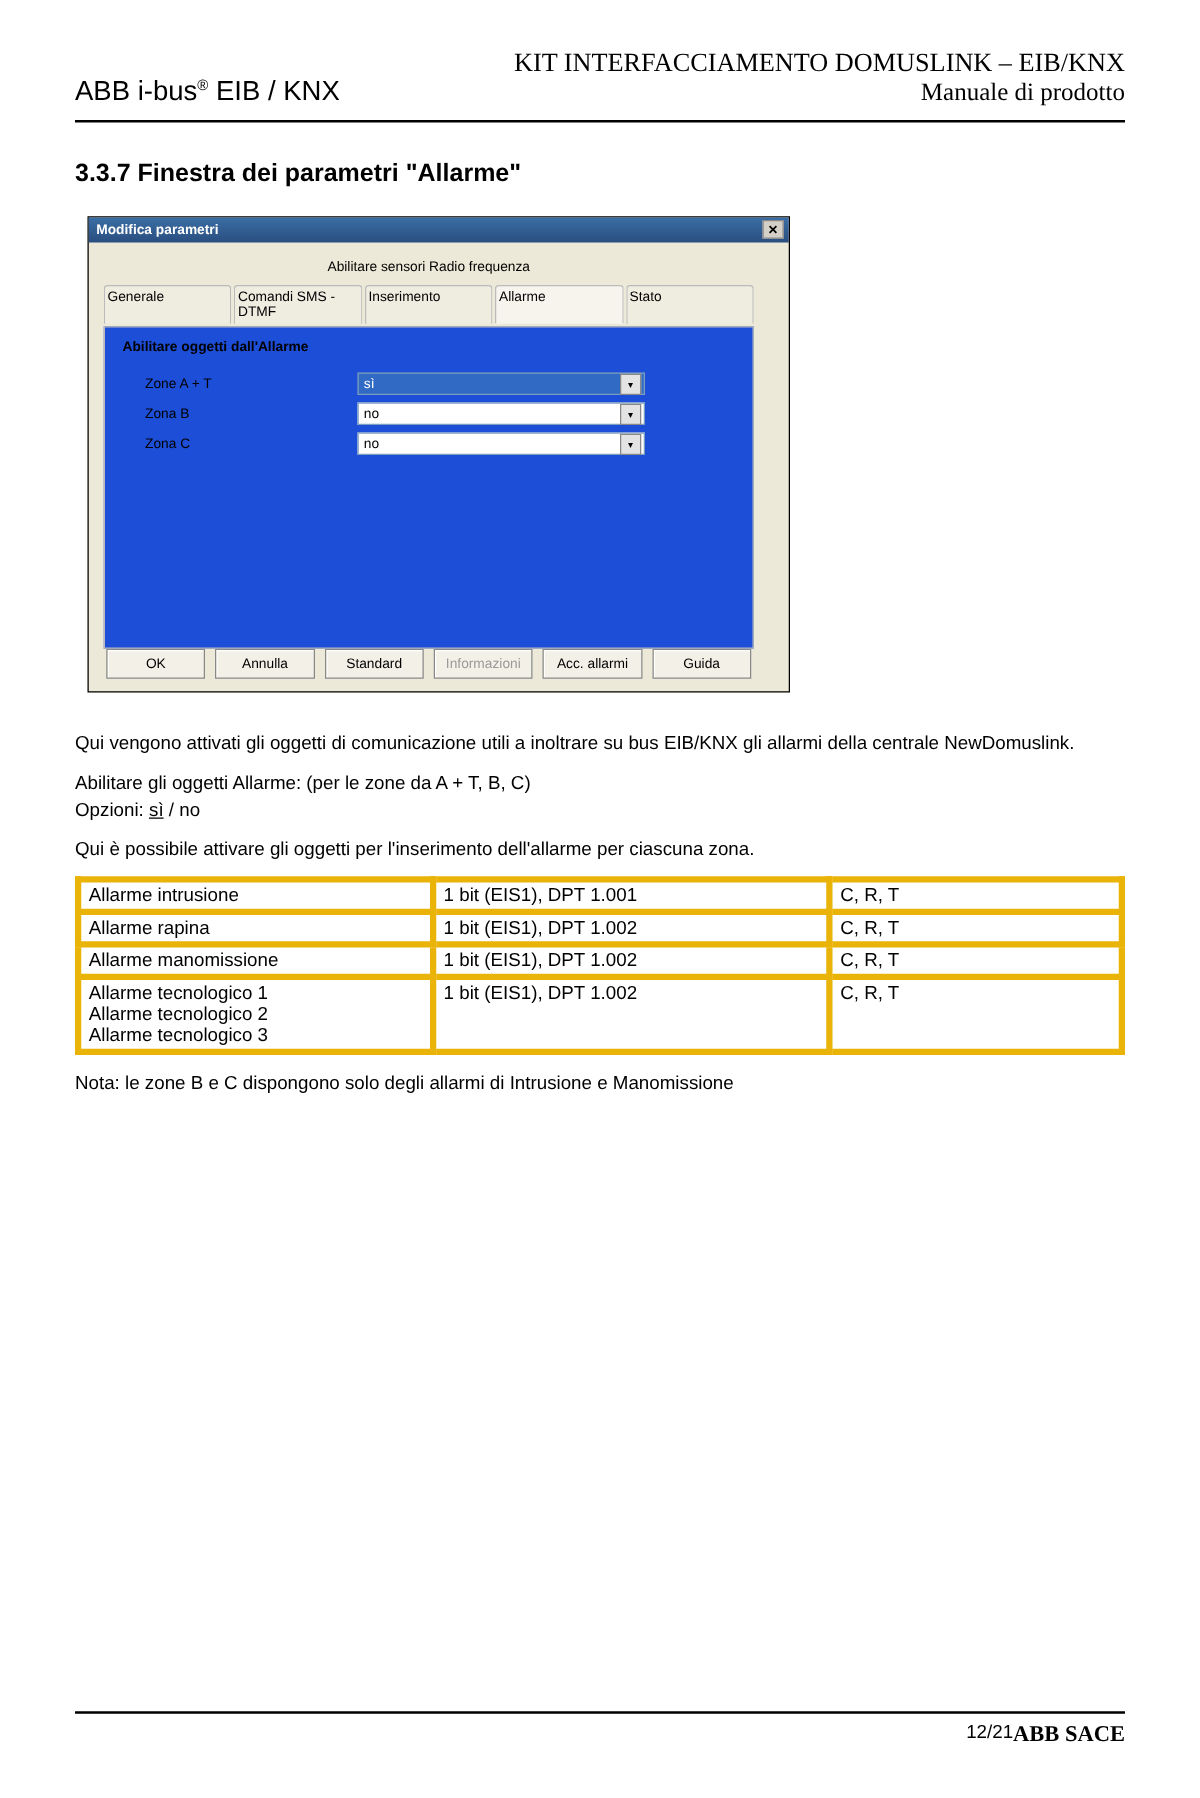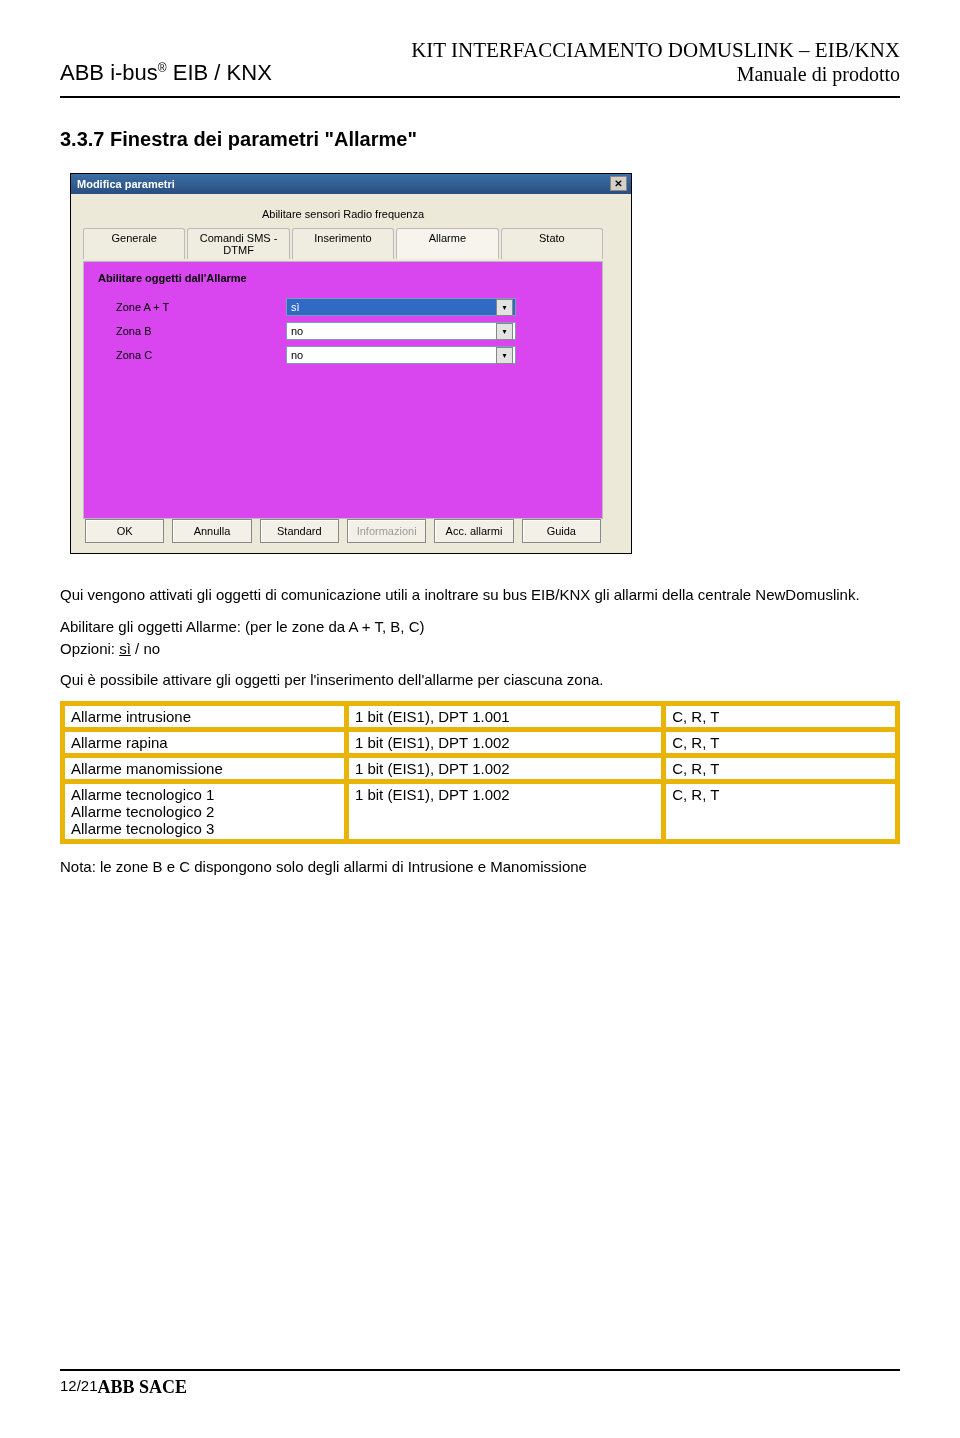--- a/index.html
+++ b/index.html
@@ -10,42 +10,42 @@
   .hdr-right{text-align:right;font-family:"Times New Roman",serif;font-size:21px}
   .hdr-right .sub{font-size:20px}
   .hr{border:none;border-top:2px solid #000;margin:10px 0 30px 0}
   .h2{font-size:20px;font-weight:bold;margin:14px 0 22px 0}
   .dlg{width:560px;margin-left:10px;border:1px solid #000;background:#ece9d8;font-family:Liberation Sans, sans-serif;font-size:11px;color:#000;margin-bottom:30px}
   .titlebar{background:linear-gradient(#3a6ea5,#2a4e80);color:#fff;display:flex;align-items:center;justify-content:space-between;padding:2px 4px 3px 6px;font-weight:bold;font-size:11px}
   .titlebar .x{width:15px;height:13px;background:#d4d0c8;border:1px solid #888;color:#000;display:flex;align-items:center;justify-content:center;font-size:10px;font-weight:bold}
   .dlg-body{padding:8px 28px 10px 12px}
   .toplabel{text-align:center;padding:6px 0 8px 0}
   .tabs{display:flex;gap:2px;margin-bottom:2px}
-  .tab{flex:1;text-align:center;background:#efece0;border:1px solid #bbb;border-bottom:none;padding:3px 2px;border-radius:3px 3px 0 0}
+  .tab{flex:1;background:#efece0;border:1px solid #bbb;border-bottom:none;padding:3px 2px;border-radius:3px 3px 0 0}
   .tab.active{background:#f6f4ec;font-weight:normal;border-bottom:1px solid #f6f4ec;position:relative;z-index:2}
-  .panel{background:#d946ef;border:1px solid #bbb;padding:10px 14px 16px 14px;min-height:230px;position:relative}
+  .panel{background:#1d4ed8;border:1px solid #bbb;padding:10px 14px 16px 14px;min-height:230px;position:relative}
   .panel-title{font-weight:bold;margin-bottom:14px;font-size:11px}
   .row{display:flex;align-items:center;margin:6px 0}
   .row .lab{flex:0 0 170px;padding-left:18px}
   .row .field{flex:1;display:flex;align-items:center}
   .dd{width:230px;height:18px;border:1px solid #7b9ebd;background:#fff;display:flex;align-items:center;justify-content:space-between;padding:0 2px 0 4px;box-sizing:border-box}
   .dd.sel{background:#316ac5;color:#fff}
   .dd .arrow{width:15px;height:15px;background:#e3e3e3;border:1px solid #888;display:flex;align-items:center;justify-content:center;font-size:8px;color:#000}
   .btnbar{display:flex;gap:8px;padding:0 2px}
   .btn{flex:1;height:22px;border:1px solid #888;background:#f3f1e7;display:flex;align-items:center;justify-content:center;box-shadow:inset 1px 1px 0 #fff;font-size:11px}
   .btn.disabled{color:#999}
   .bodytext{font-size:15px;line-height:1.45;margin:10px 0}
   .bold{font-weight:normal}
   .undersi{text-decoration:underline}
   table.data{width:100%;border-collapse:collapse;font-size:15px;margin:10px 0 12px 0}
   table.data td{border:5px solid #eab308;padding:2px 6px;vertical-align:top}
   table.data td:nth-child(1){width:34%}
   table.data td:nth-child(2){width:38%}
   table.data td:nth-child(3){width:28%}
-  .footer{position:absolute;bottom:40px;left:60px;right:60px;display:flex;justify-content:flex-start;font-size:15px;border-top:2px solid #000;padding-top:6px}
+  .footer{position:absolute;bottom:40px;left:60px;right:60px;display:flex;justify-content:flex-end;font-size:15px;border-top:2px solid #000;padding-top:6px}
   .footer .brand{font-family:"Times New Roman",serif;font-weight:bold;font-size:18px}
 </style>
 </head>
 <body>
 
 <div class="page">
   <div class="hdr">
     <div class="hdr-left">
       <span>ABB i-bus</span><span class="reg">®</span><span> EIB / KNX</span>
     </div>

